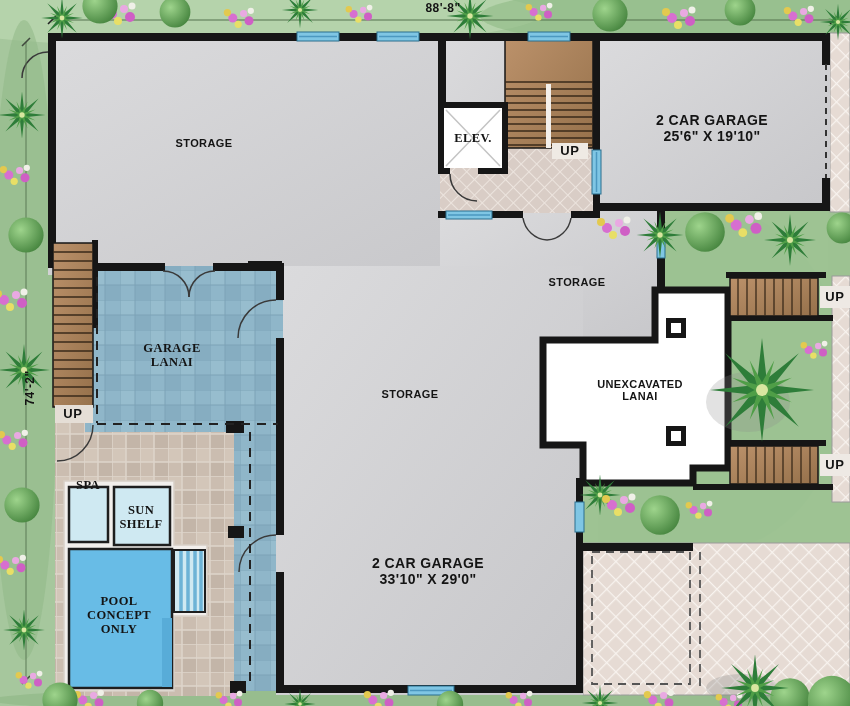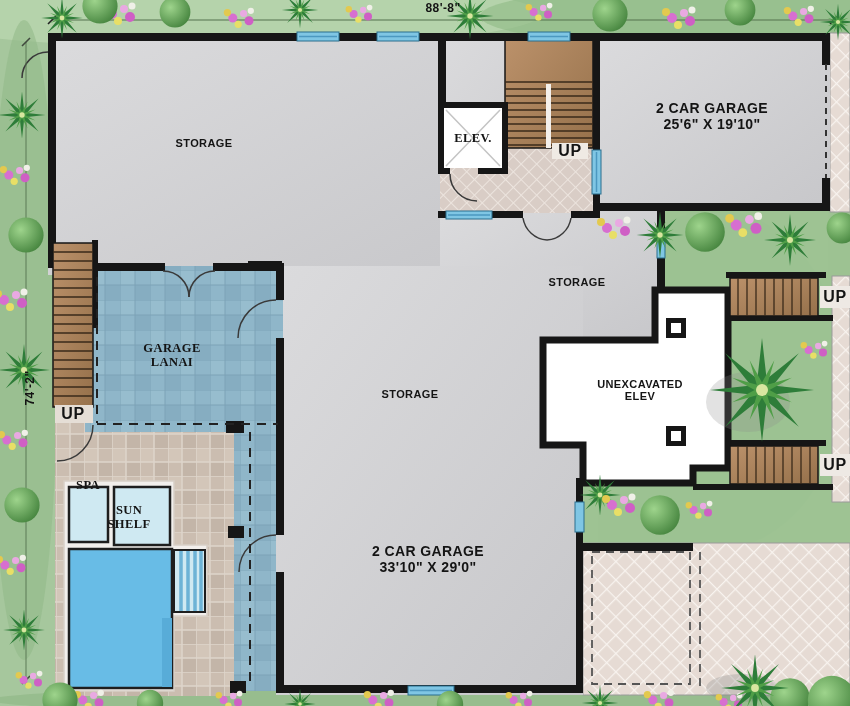--- a/index.html
+++ b/index.html
@@ -6,24 +6,24 @@
   .canvas {
     position:relative; width:850px; height:706px; overflow:hidden;
     font-family:"Liberation Sans", sans-serif;
   }
   .canvas svg { position:absolute; left:0; top:0; }
   .lbl {
     position:absolute; transform:translate(-50%,-50%);
     font-weight:bold; color:#141414; white-space:pre-line; text-align:center;
     line-height:1.12; letter-spacing:.4px; pointer-events:none;
   }
-  .s14 { font-size:14px; }
+  .s14 { font-size:14px;margin-top:12px; }
   .s13 { font-size:11px; }
   .s12 { font-size:12.5px;font-family:Liberation Serif, serif; }
-  .s11 { font-size:16px; letter-spacing:.6px; }
+  .s11 { font-size:13px; letter-spacing:.6px; }
   .dim { font-size:12px; }
   .rot { transform:translate(-50%,-50%) rotate(-90deg); }
 </style>
 </head>
 <body>
 
 <div class="canvas">
 <svg width="850" height="706" viewBox="0 0 850 706">
   <defs>
     <linearGradient id="grayGrad" x1="0" y1="0" x2="1" y2="1">
@@ -294,24 +294,27 @@
 
 <div class="lbl s13" style="left:204px;top:143px">STORAGE</div>
 <div class="lbl s12" style="left:473px;top:138px">ELEV.</div>
 <div class="lbl s14" style="left:712px;top:117px">2 CAR GARAGE
 25'6" X 19'10"</div>
 <div class="lbl s13" style="left:577px;top:282px">STORAGE</div>
 <div class="lbl s12" style="left:172px;top:355px">GARAGE
 LANAI</div>
 <div class="lbl s13" style="left:410px;top:394px">STORAGE</div>
 <div class="lbl s13" style="left:640px;top:390px">UNEXCAVATED
-ELEV</div>
+LANAI</div>
 <div class="lbl s14" style="left:428px;top:560px">2 CAR GARAGE
 33'10" X 29'0"</div>
 <div class="lbl s12" style="left:88px;top:485px">SPA</div>
-<div class="lbl s12" style="left:129px;top:517px">SUN
+<div class="lbl s12" style="left:141px;top:517px">SUN
 SHELF</div>
+<div class="lbl s12" style="left:119px;top:615px">POOL
+CONCEPT
+ONLY</div>
 
 <div class="lbl s11" style="left:570px;top:151px">UP</div>
 <div class="lbl s11" style="left:73px;top:414px">UP</div>
 <div class="lbl s11" style="left:835px;top:297px">UP</div>
 <div class="lbl s11" style="left:835px;top:465px">UP</div>
 </div>
 
 </body></html>

